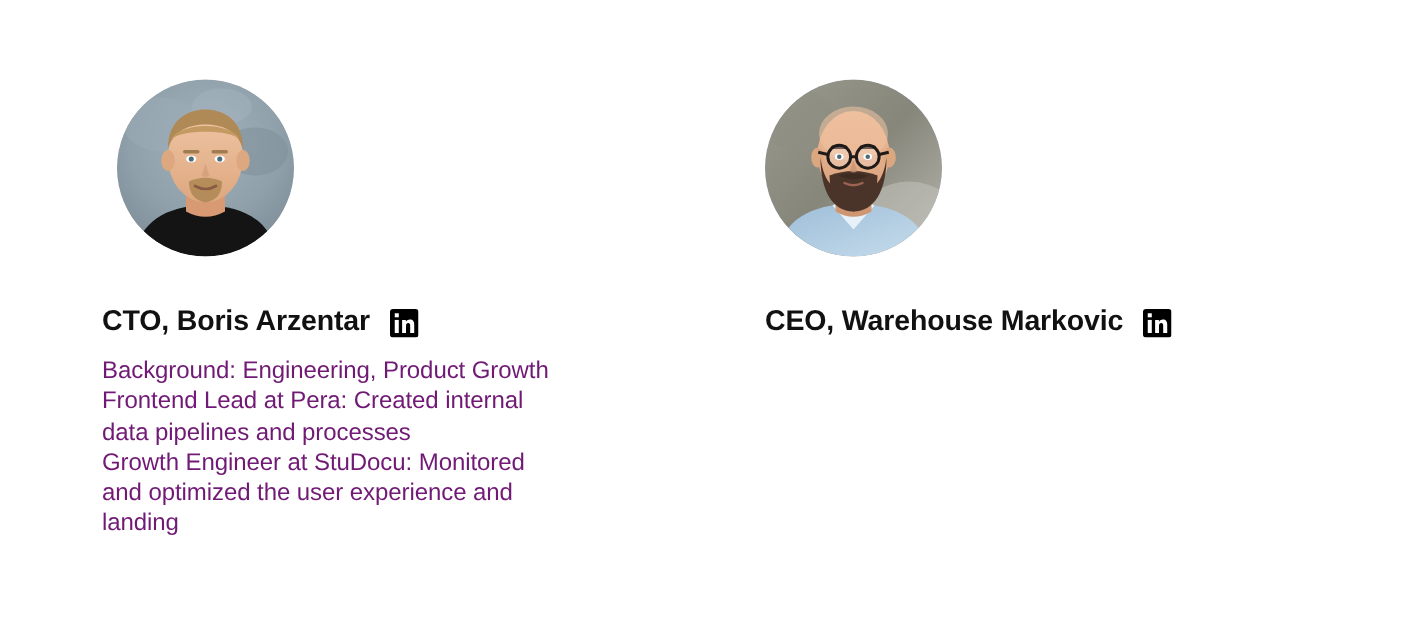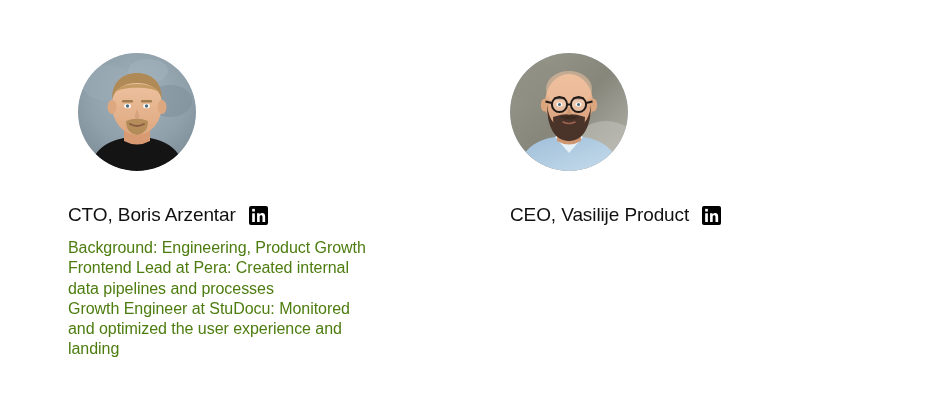--- a/index.html
+++ b/index.html
@@ -44,40 +44,40 @@
   .name-row {
     display: flex;
     align-items: center;
     margin-top: 32px;
     margin-left: 0px;
     height: 24px;
   }
   .member-left .name-row { margin-left: 0px; }
   .name {
     font-size: 19px;
-    font-weight: normal;
+    font-weight: bold;
     color: #111111;
     letter-spacing: -0.1px;
     white-space: nowrap;
     line-height: 24px;
   }
   .linkedin-icon {
     margin-left: 13px;
     width: 19px;
     height: 19px;
     flex: 0 0 auto;
     display: block;
   }
   .linkedin-icon svg { display: block; width: 19px; height: 19px; }
 
   .bio {
     margin-top: 11px;
     font-size: 16px;
     line-height: 20.3px;
-    color: #4d7c0f;
+    color: #701a75;
     white-space: pre-line;
     letter-spacing: -0.05px;
   }
 </style>
 </head>
 <body>
 
 <div class="team-section">
 
   <div class="member member-left">
@@ -212,21 +212,21 @@
           <ellipse cx="68.5" cy="51.5" rx="2.9" ry="2.1" fill="#ffffff"></ellipse>
           <circle cx="49.5" cy="51.5" r="1.5" fill="#4c6a78"></circle>
           <circle cx="68.5" cy="51.5" r="1.5" fill="#4c6a78"></circle>
 
           <path d="M59 54 L56.5 61 Q59 63 61.5 61 Z" fill="#cb9370" opacity="0.8"></path>
         </g>
       </svg>
     </div>
 
     <div class="name-row">
-      <span class="name">CEO, Vasilije Product</span>
+      <span class="name">CEO, Warehouse Markovic</span>
       <a class="linkedin-icon" href="#">
         <svg viewBox="0 0 24 24" xmlns="http://www.w3.org/2000/svg">
           <rect x="0" y="0" width="24" height="24" rx="2.5" fill="#000000"></rect>
           <rect x="4" y="9.2" width="3.4" height="11" fill="#ffffff"></rect>
           <rect x="4" y="3.6" width="3.4" height="3.4" fill="#ffffff"></rect>
           <path d="M10.2 9.2 h3.2 v1.6 c0.7-1.2 2-1.9 3.4-1.9 2.6 0 3.6 1.7 3.6 4.4 v6.9 h-3.4 v-6.1 c0-1.5-0.5-2.3-1.7-2.3 -1.2 0-1.8 0.8-1.8 2.3 v6.1 h-3.3 Z" fill="#ffffff"></path>
         </svg>
       </a>
     </div>
 

